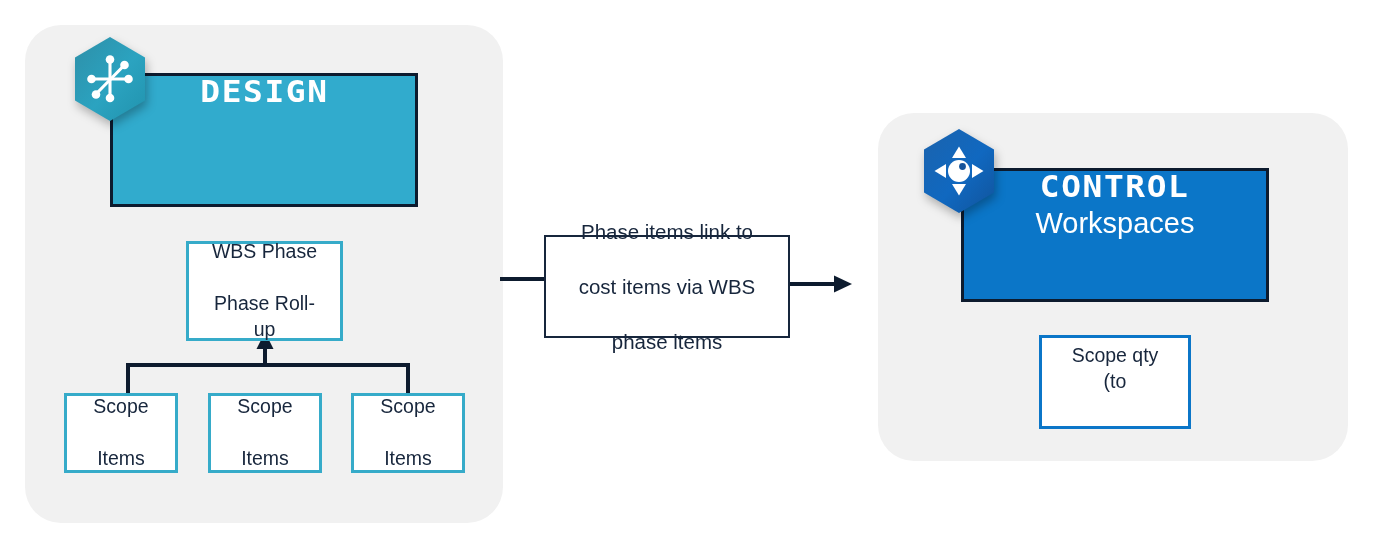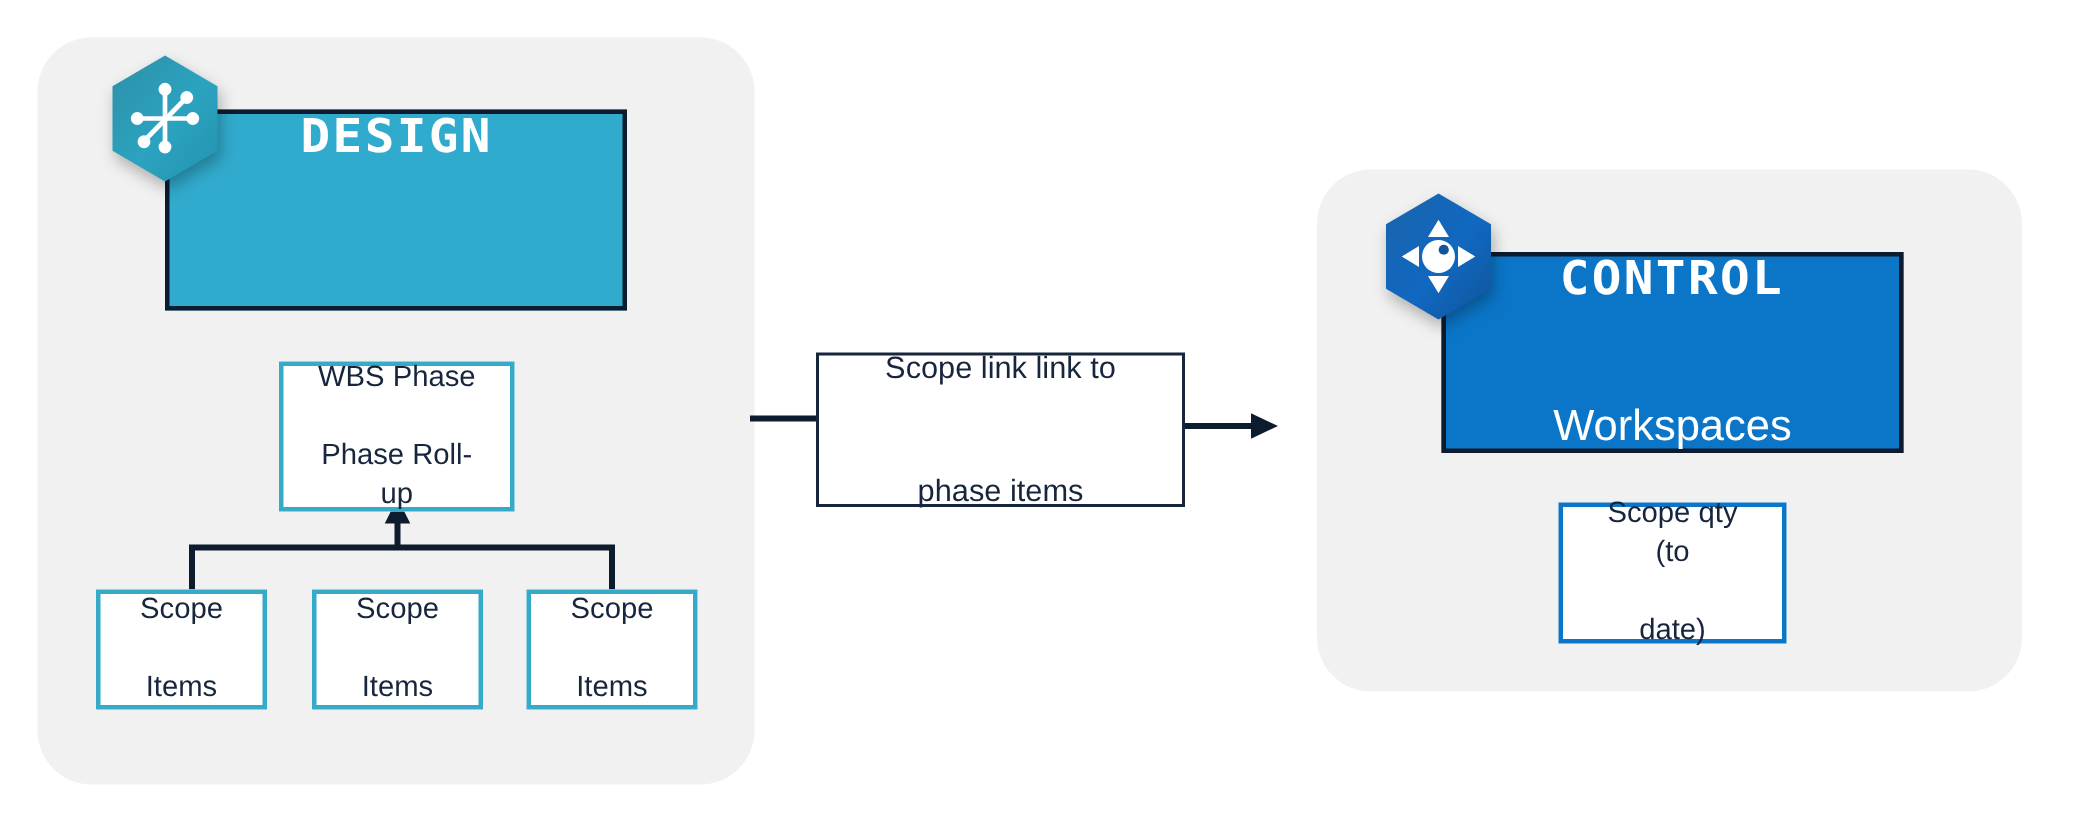--- a/index.html
+++ b/index.html
@@ -42,21 +42,21 @@
   #hex-control { left: 921px; top: 128px; }
 
   
   .product-card {
     position: absolute;
     border: 3px solid #0d1b2e;
     box-sizing: border-box;
     display: flex;
     flex-direction: column;
     align-items: center;
-    justify-content: space-between;
+    justify-content: flex-start;
     z-index: 4;
   }
   #card-design {
     left: 110px; top: 73px; width: 308px; height: 134px;
     background: #31abcd;
   }
   #card-control {
     left: 961px; top: 168px; width: 308px; height: 134px;
     background: #0b76c8;
   }
@@ -197,22 +197,22 @@
       <span>Items</span>
     </span>
   </div>
 
   <svg class="conn" id="conn-left" width="46" height="14">
     <line x1="0" y1="7" x2="46" y2="7" stroke="#0d1b2e" stroke-width="4"></line>
   </svg>
 
   <div class="obox" id="box-link">
     <span>
-      <span>Scope link link to</span><br>
-      <br>
+      <span>Phase items link to</span><br>
+      <span>cost items via WBS</span><br>
       <span>phase items</span>
     </span>
   </div>
 
   <svg class="conn" id="conn-right" width="70" height="24">
     <line x1="0" y1="12" x2="52" y2="12" stroke="#0d1b2e" stroke-width="4"></line>
     <polygon points="66,12 48,3.5 48,20.5" fill="#0d1b2e"></polygon>
   </svg>
 
   <div class="panel" id="panel-control"></div>
@@ -237,17 +237,16 @@
   </div>
 
   <div class="product-card" id="card-control">
     <div class="product-name">CONTROL</div>
     <div class="product-sub">Workspaces</div>
   </div>
 
   <div class="obox" id="box-actual">
     <span>
       <span>Scope qty (to</span><br>
-      <span>date)</span>
     </span>
   </div>
 
 </div>
 
 </body></html>

